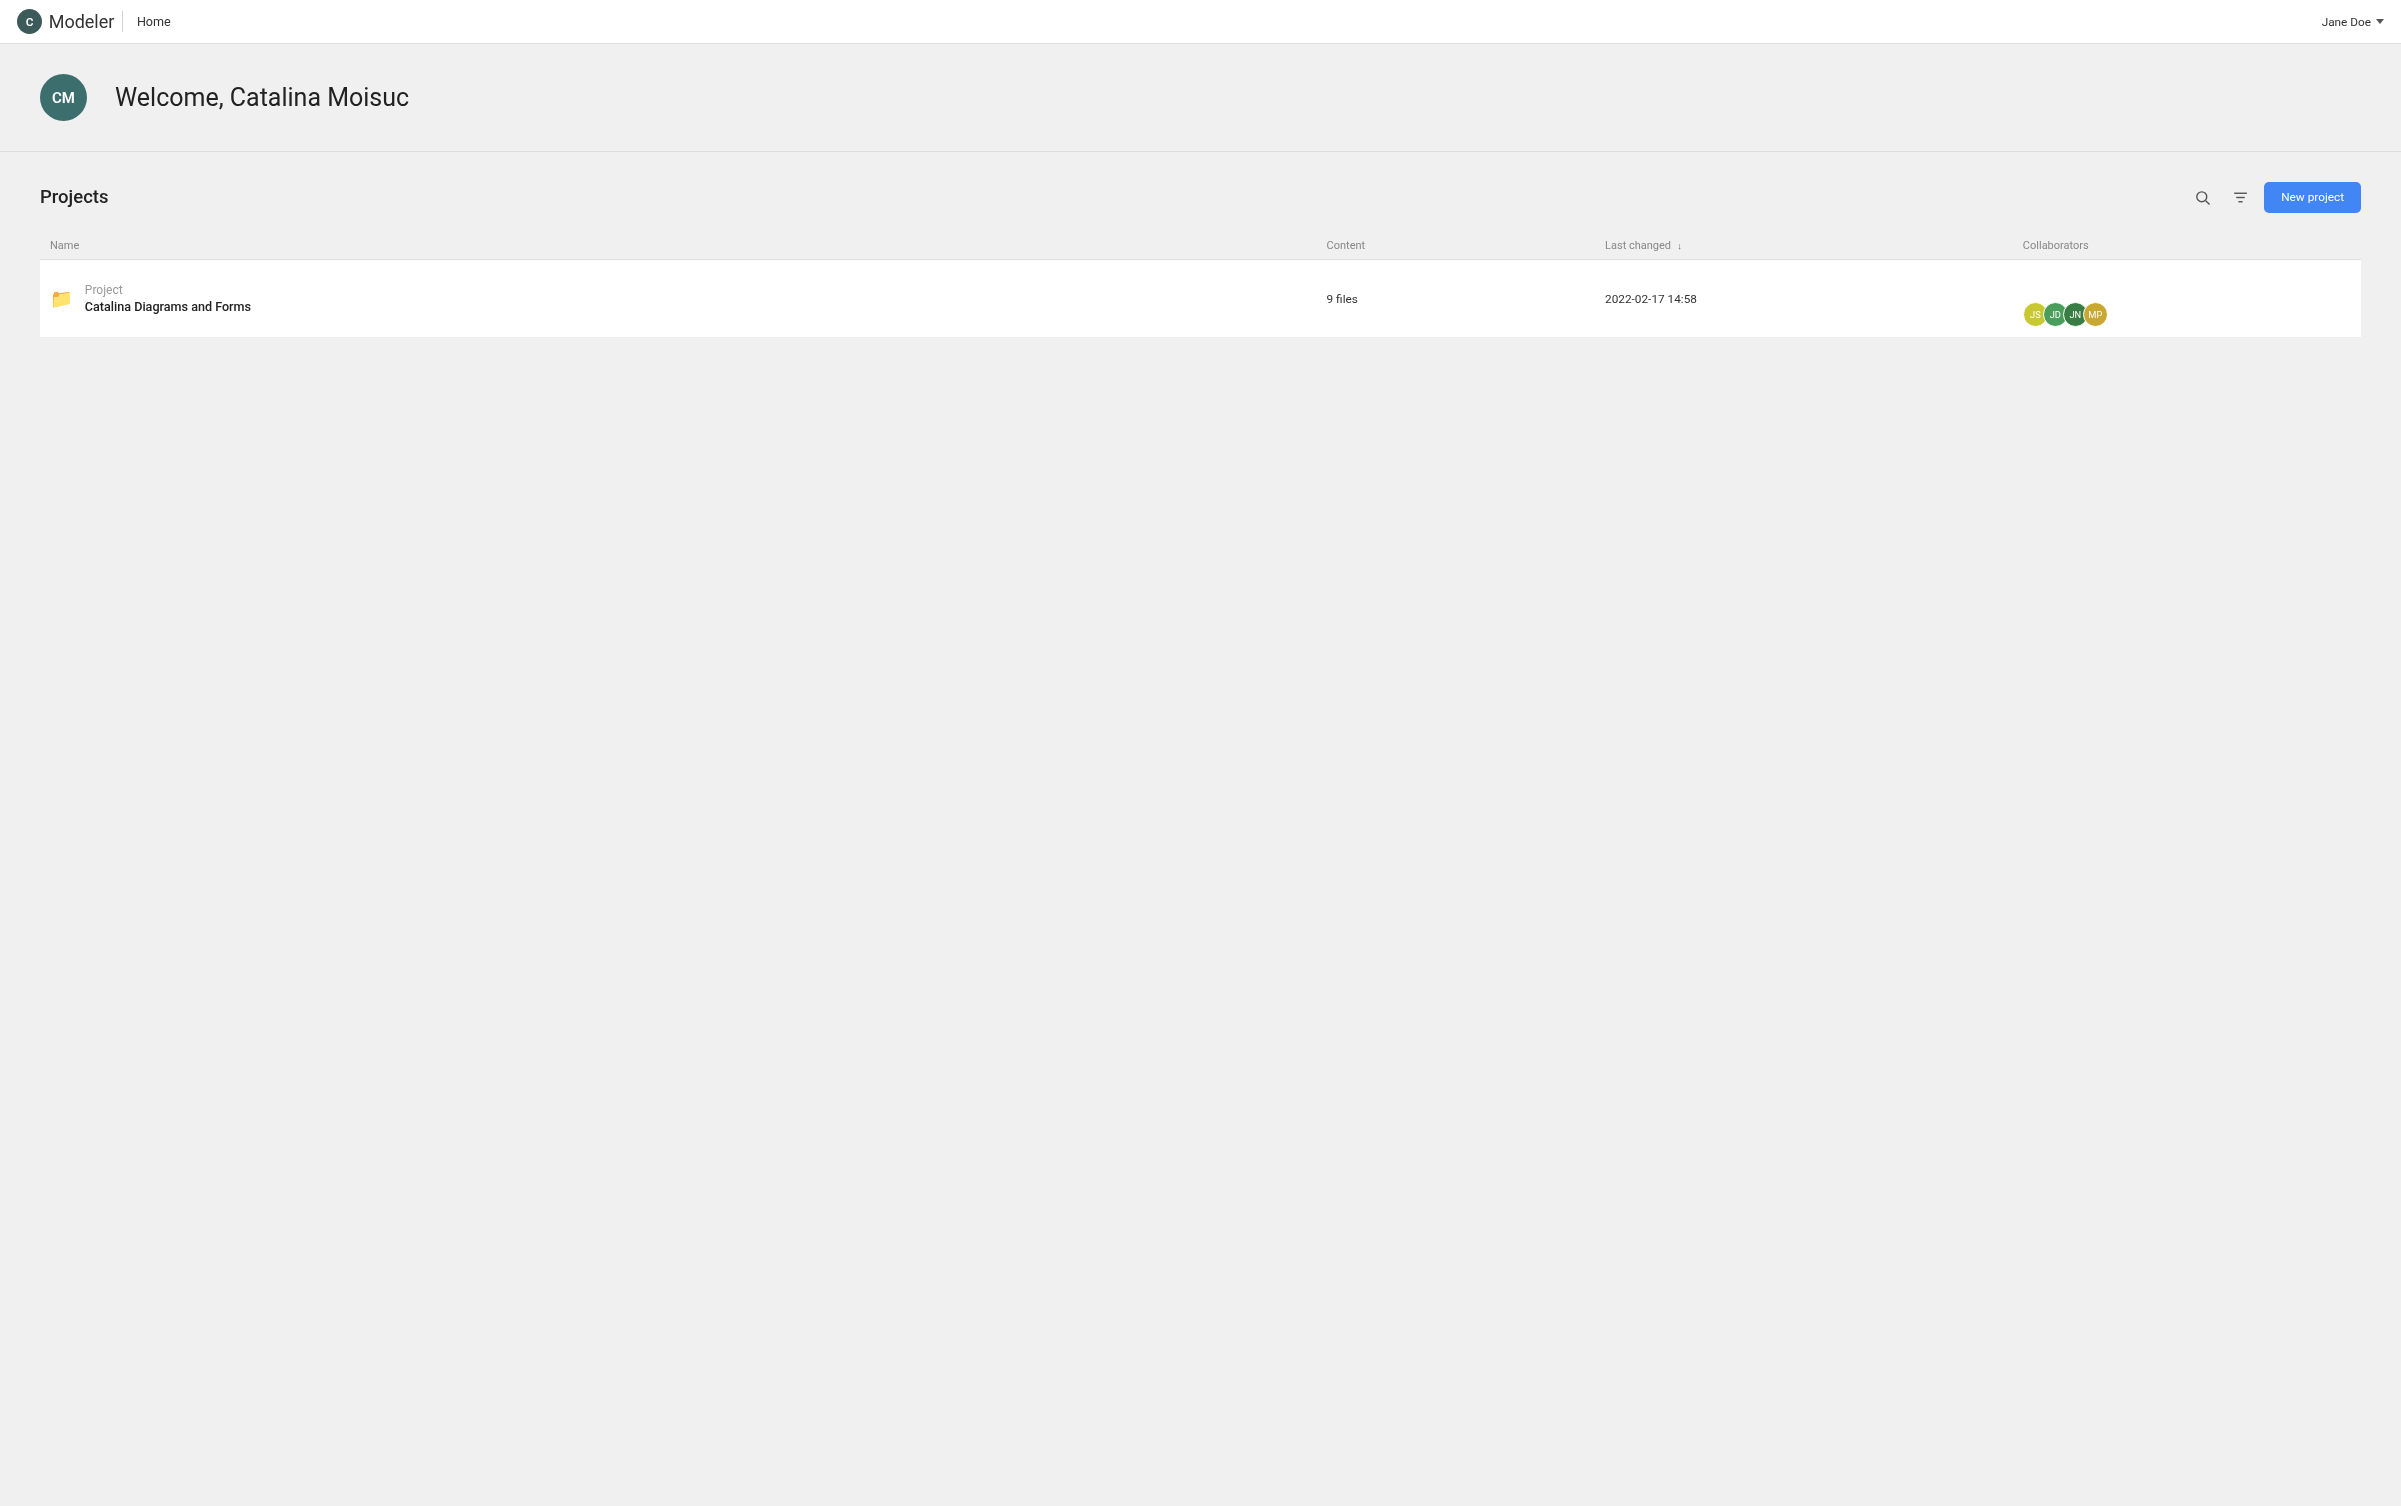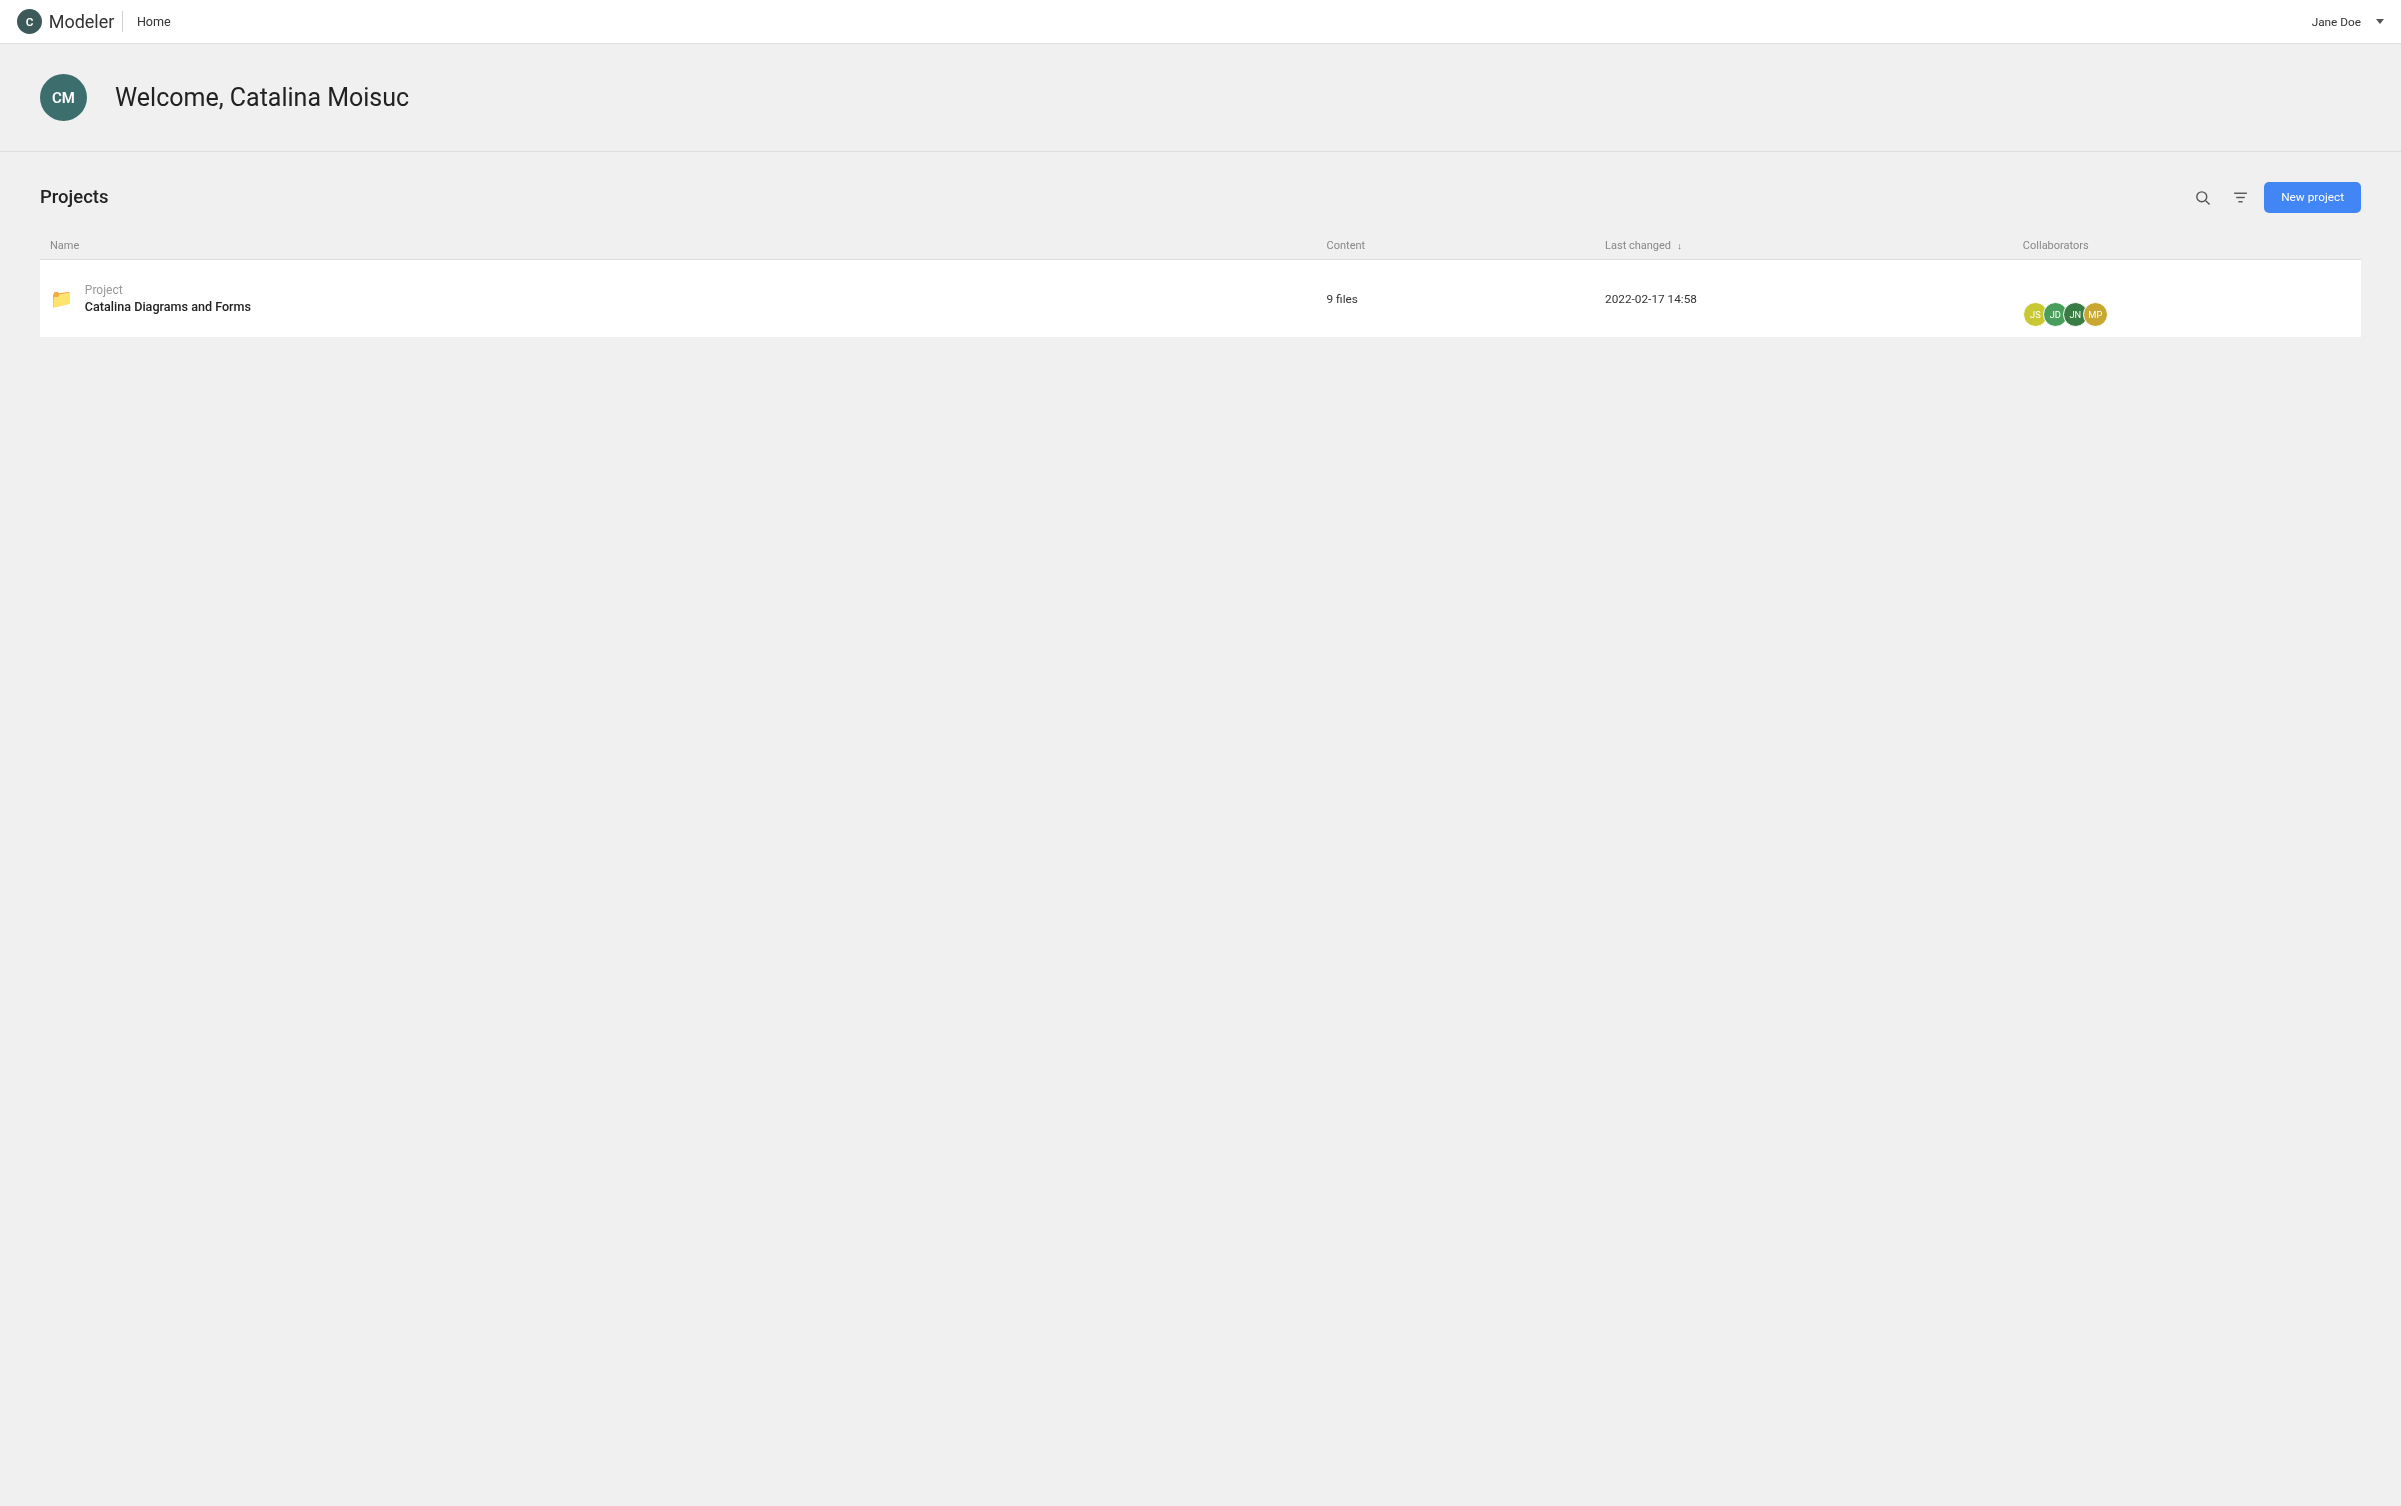--- a/index.html
+++ b/index.html
@@ -58,21 +58,21 @@
       font-size: 12.6px;
       color: #333;
       padding-left: 13.5px;
       cursor: pointer;
     }
 
     .navbar-right {
       margin-left: auto;
       display: flex;
       align-items: center;
-      gap: 15px;
+      gap: 5px;
       cursor: pointer;
     }
 
     .user-name {
       font-size: 11.8px;
       color: #333;
     }
 
     .chevron-down {
       width: 0;

